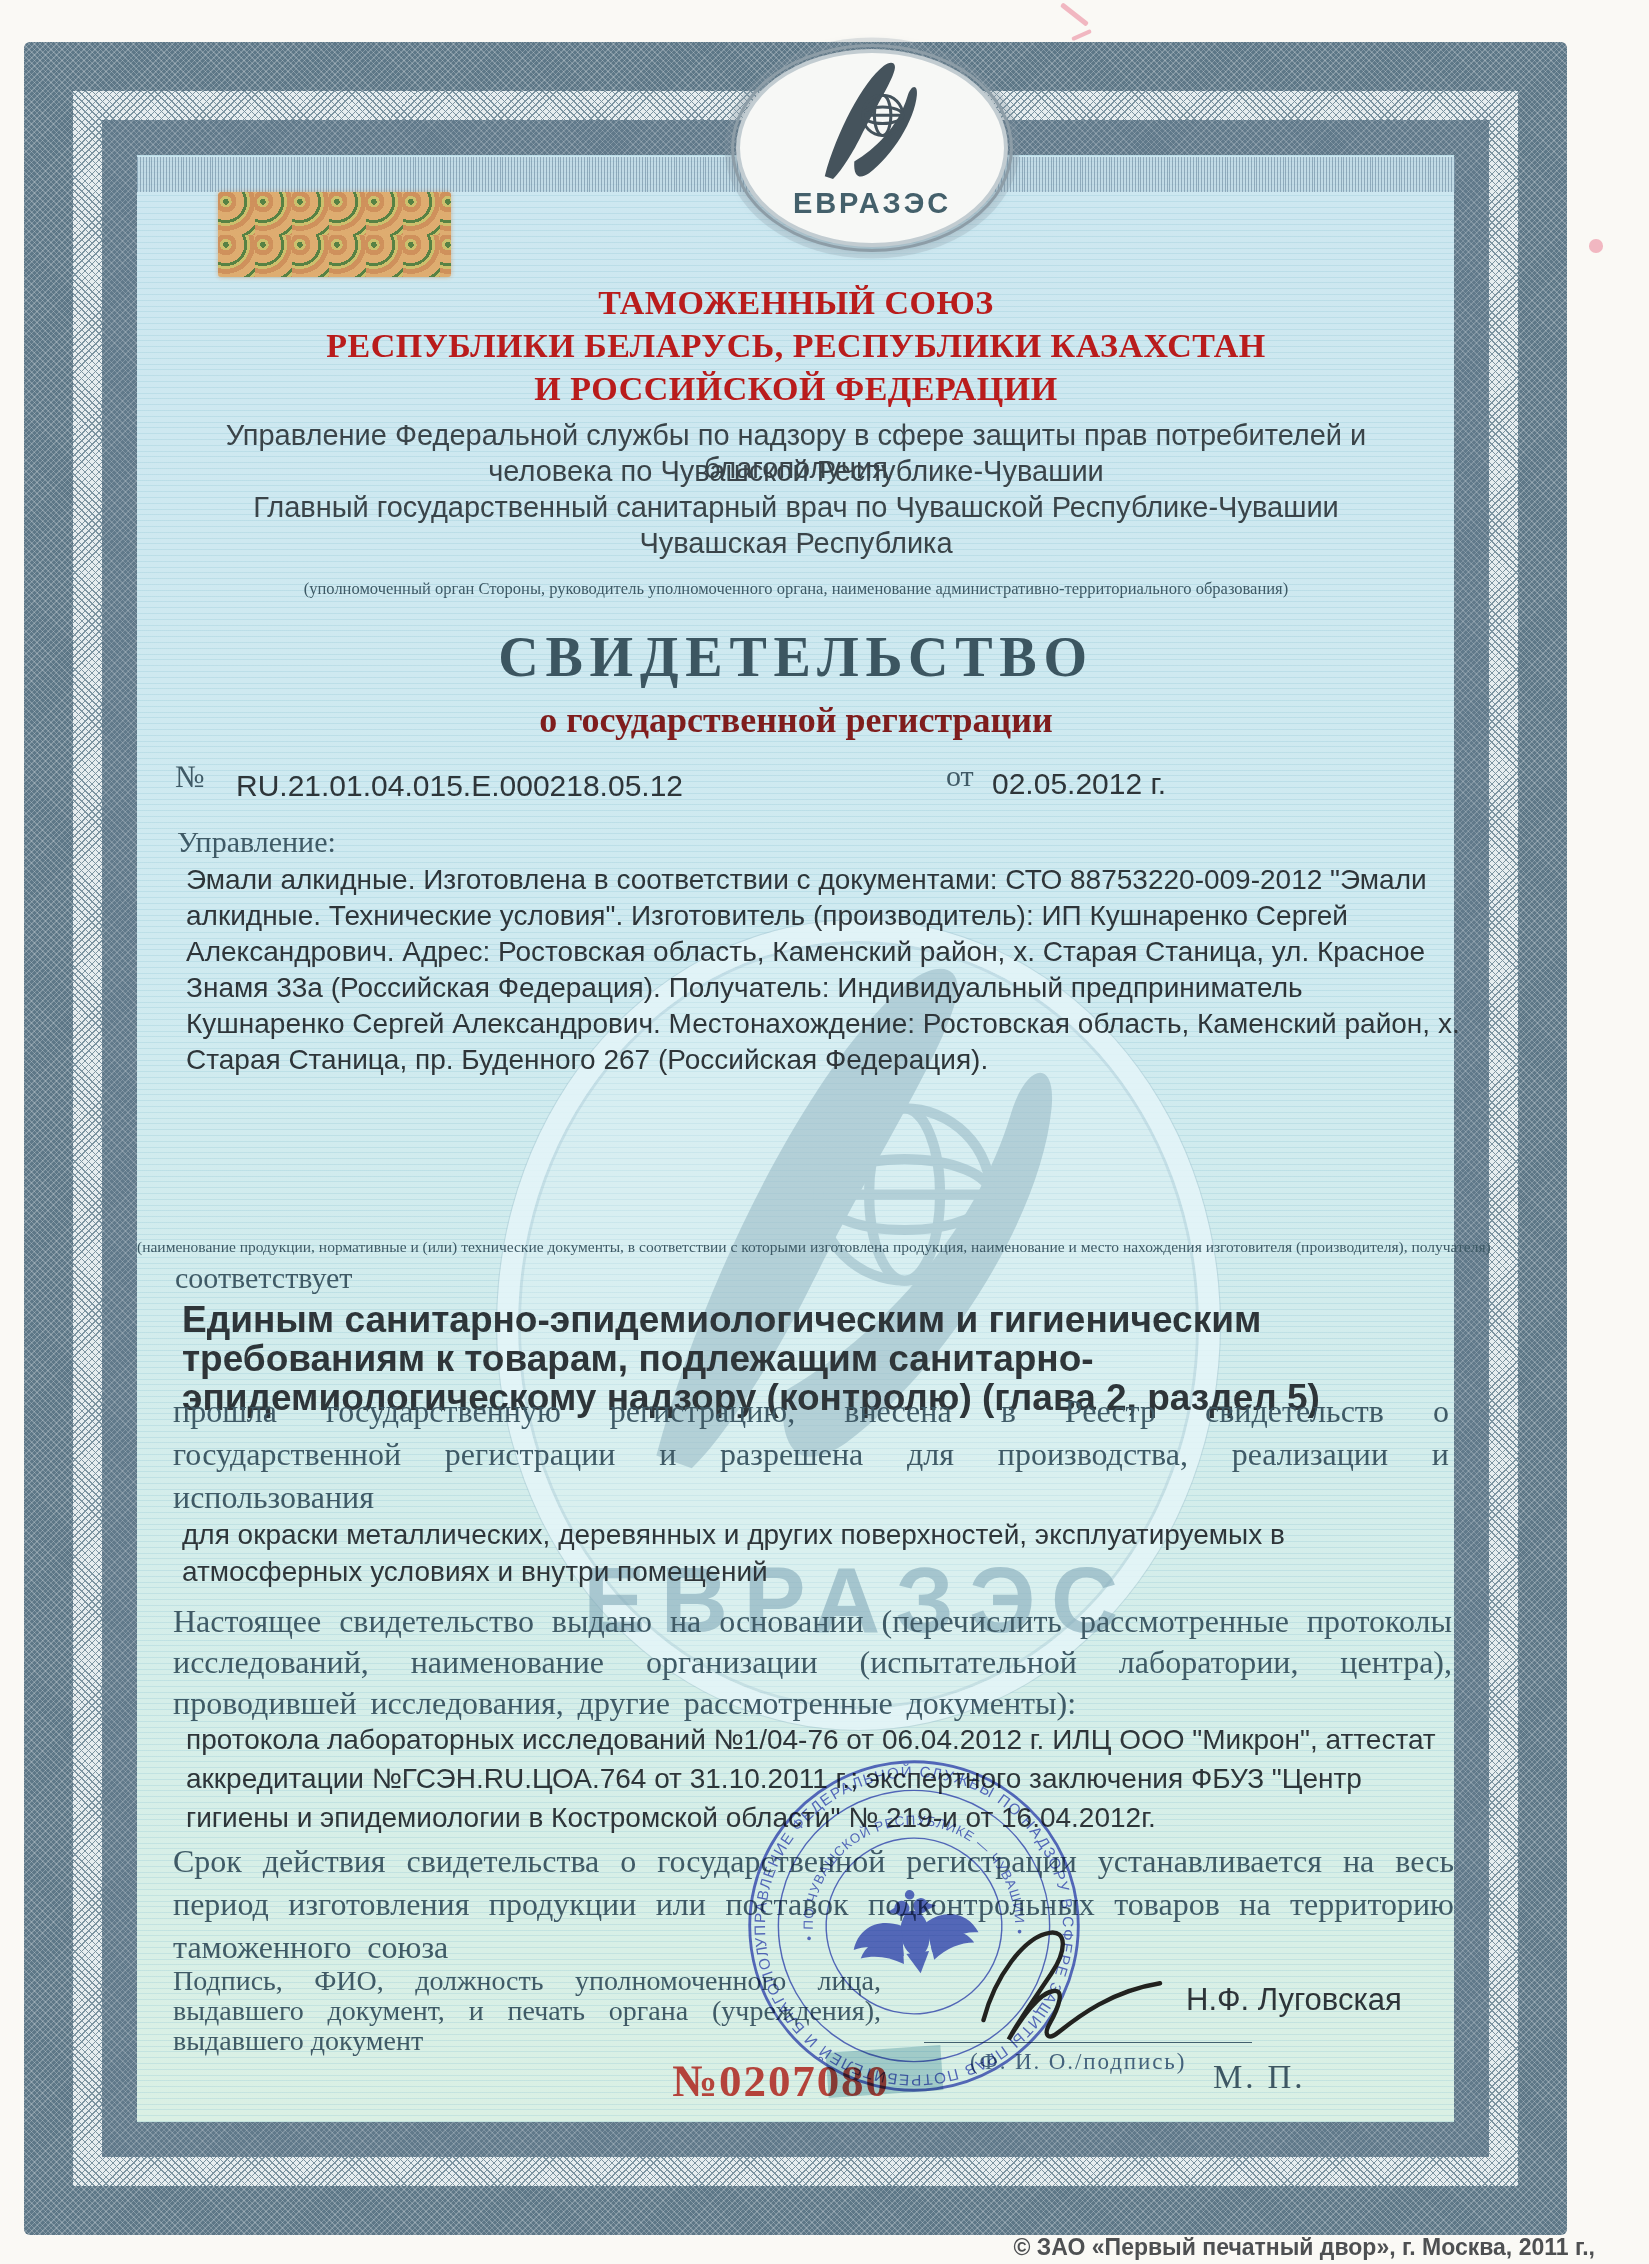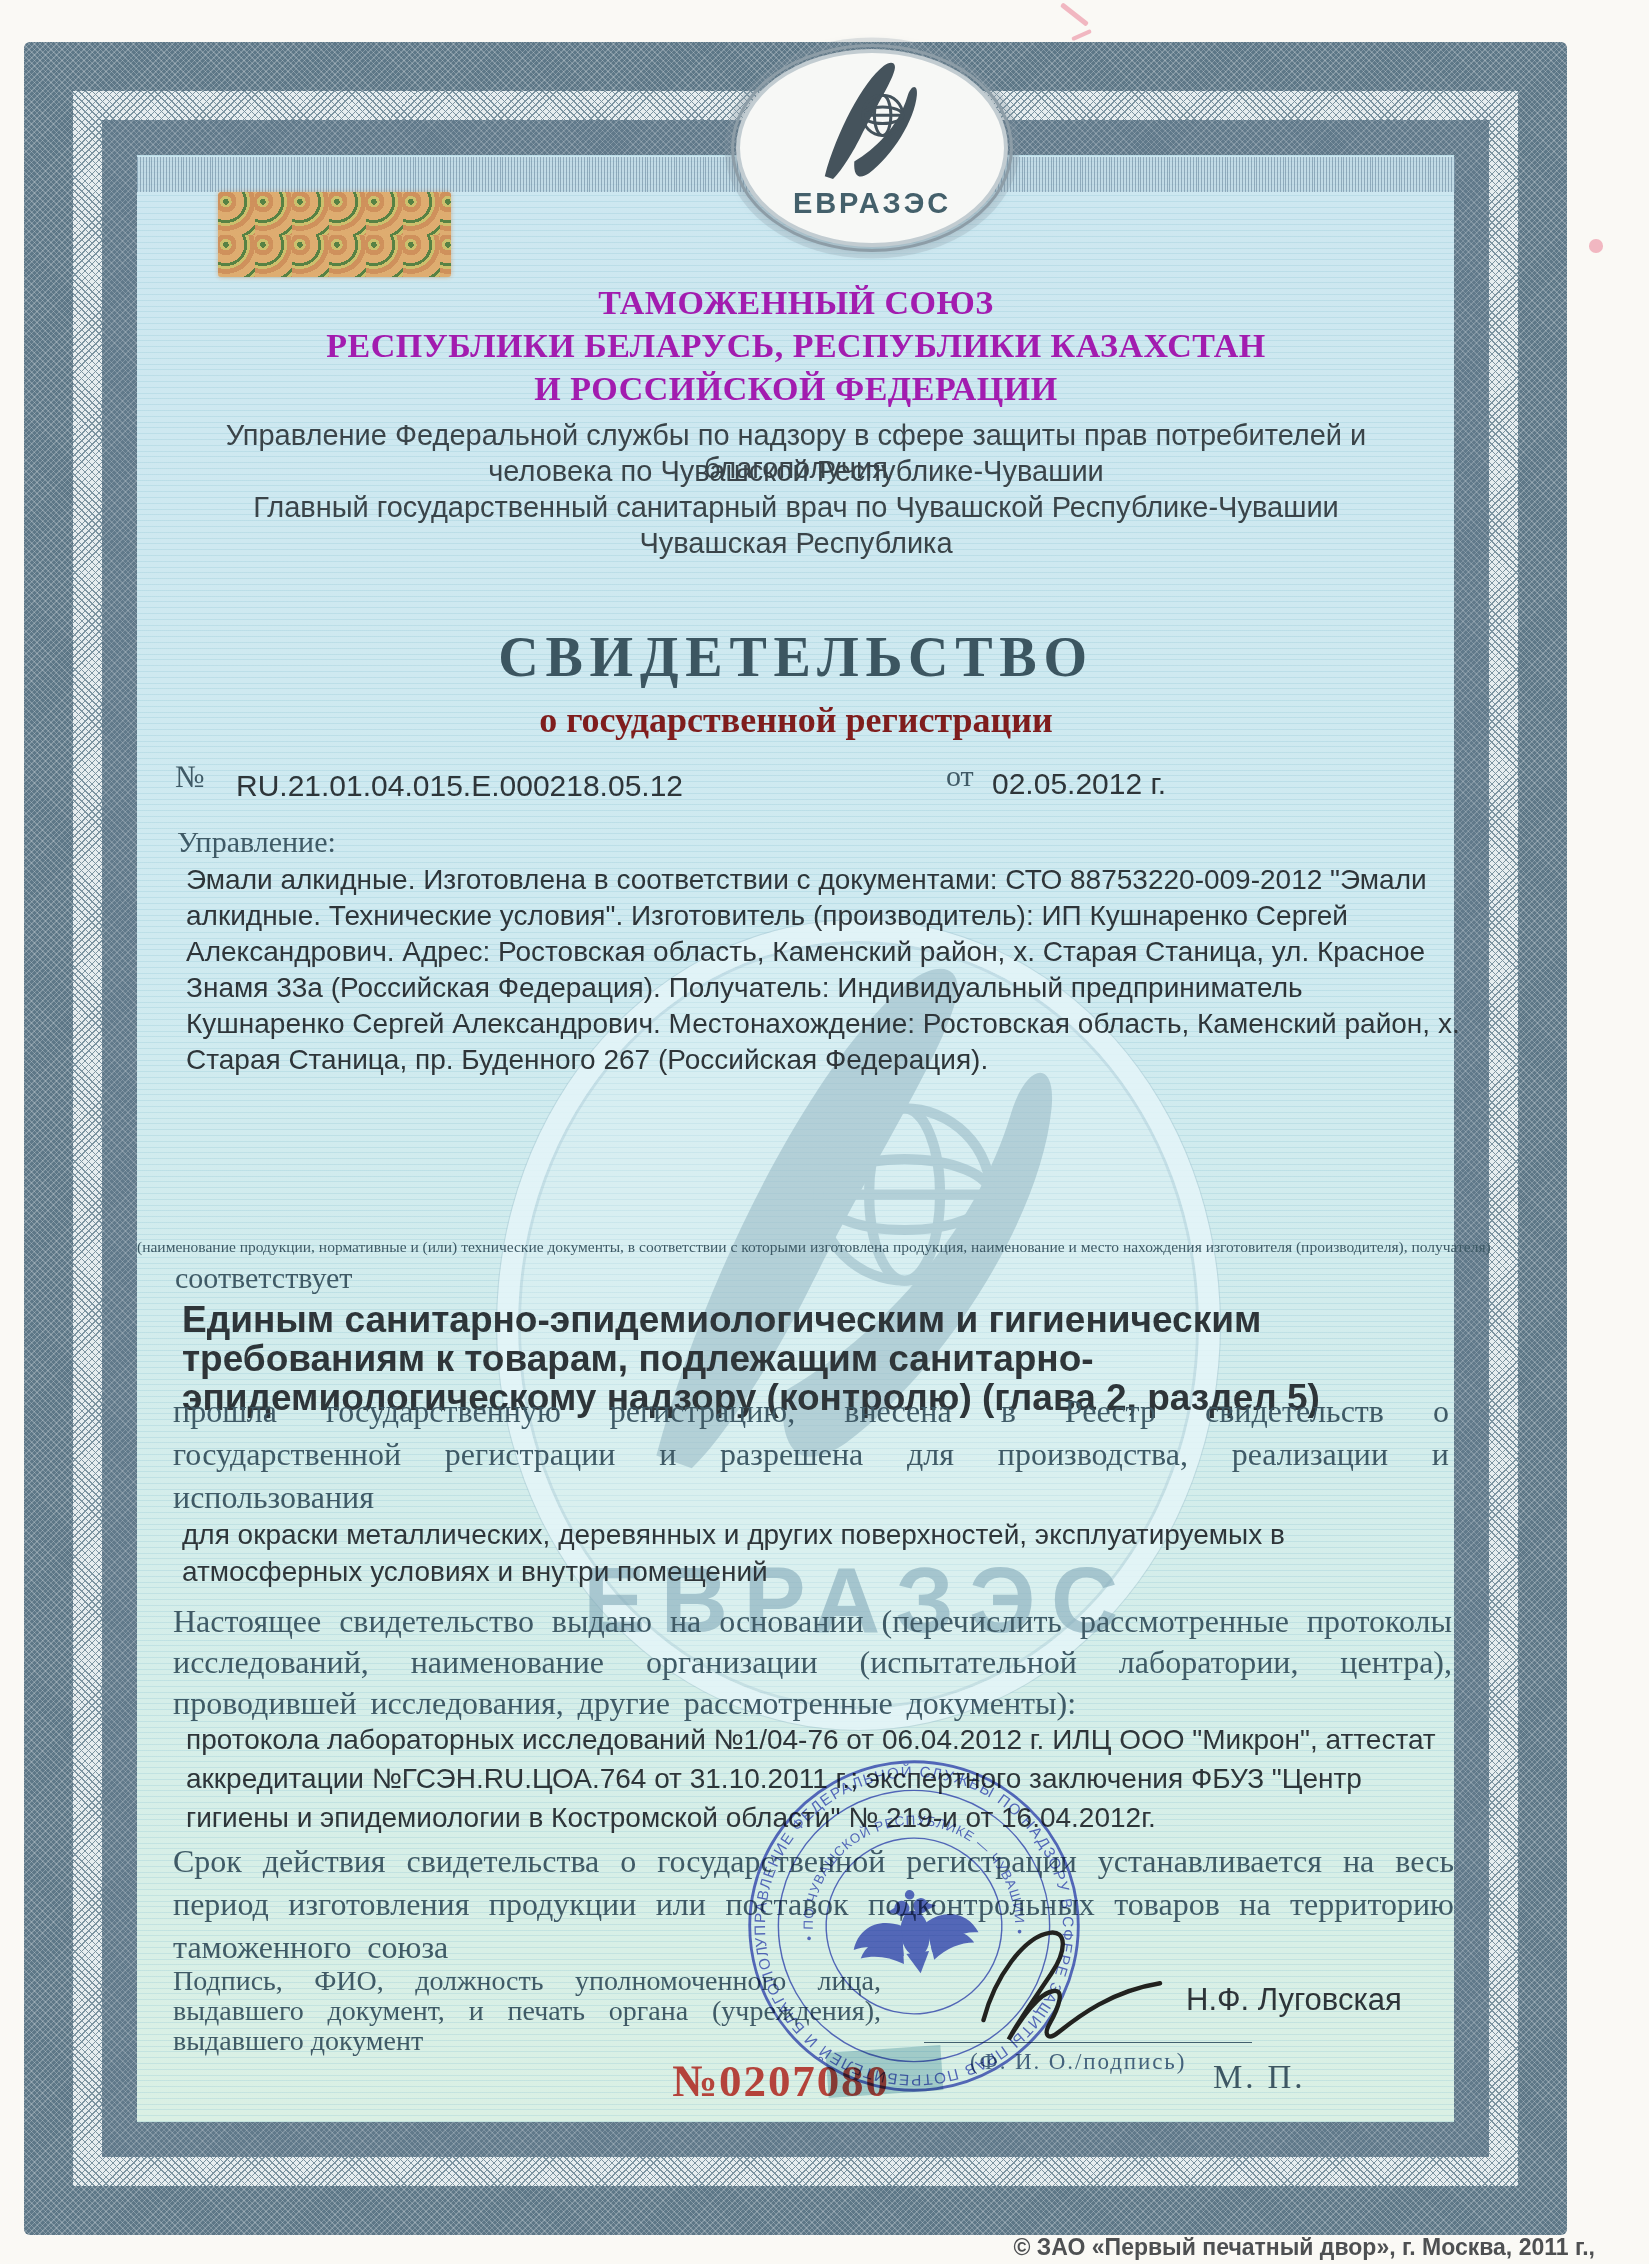--- a/index.html
+++ b/index.html
@@ -87,21 +87,21 @@
   }
   #watermark-text{
     left:497px;top:1547px;width:723px;text-align:center;
     font-family:"Liberation Sans", sans-serif;font-weight:bold;
     font-size:93px;letter-spacing:15.5px;color:rgba(130,168,183,.6);
     z-index:1;
   }
   #content{position:absolute;inset:0;z-index:2;}
 
   
-  .union-line{left:137px;width:1318px;text-align:center;font-weight:bold;font-size:34px;color:#a21caf;letter-spacing:0.5px;}
+  .union-line{left:137px;width:1318px;text-align:center;font-weight:bold;font-size:34px;color:#b91c1c;letter-spacing:0.5px;}
   .auth-line{left:137px;width:1318px;text-align:center;font-size:29px;color:#3a4449;}
   .caption{color:#3d5965;}
   #title{left:137px;top:625px;width:1318px;text-align:center;font-weight:bold;font-size:56px;letter-spacing:6.8px;color:#3c5661;}
   #subtitle{left:137px;top:699px;width:1318px;text-align:center;font-weight:bold;font-size:36px;color:#7f1d1d;}
 
   .para{line-height:1.28;}
   .just{text-align:justify;}
 
   
   #stamp{left:723px;top:1735px;width:382px;height:382px;z-index:3;opacity:.82;mix-blend-mode:multiply;transform:rotate(-8deg);}
@@ -172,20 +172,21 @@
 
     <div class="abs serif union-line" style="top:284px;">ТАМОЖЕННЫЙ СОЮЗ</div>
     <div class="abs serif union-line" style="top:327px;">РЕСПУБЛИКИ БЕЛАРУСЬ, РЕСПУБЛИКИ КАЗАХСТАН</div>
     <div class="abs serif union-line" style="top:370px;">И РОССИЙСКОЙ ФЕДЕРАЦИИ</div>
 
     <div class="abs sans auth-line" style="top:419px;">Управление Федеральной службы по надзору в сфере защиты прав потребителей и благополучия</div>
     <div class="abs sans auth-line" style="top:455px;">человека по Чувашской Республике-Чувашии</div>
     <div class="abs sans auth-line" style="top:491px;">Главный государственный санитарный врач по Чувашской Республике-Чувашии</div>
     <div class="abs sans auth-line" style="top:527px;">Чувашская Республика</div>
 
+    <div class="abs serif caption" style="left:137px;top:579px;width:1318px;text-align:center;font-size:16.5px;">(уполномоченный орган Стороны, руководитель уполномоченного органа, наименование административно-территориального образования)</div>
 
     <div id="title" class="abs serif">СВИДЕТЕЛЬСТВО</div>
     <div id="subtitle" class="abs serif">о государственной регистрации</div>
 
     <div class="abs serif" style="left:175px;top:759px;font-size:31px;">№</div>
     <div class="abs sans" style="left:236px;top:769px;font-size:30px;">RU.21.01.04.015.Е.000218.05.12</div>
     <div class="abs serif" style="left:946px;top:759px;font-size:30px;">от</div>
     <div class="abs sans" style="left:992px;top:767px;font-size:30px;">02.05.2012 г.</div>
 
     <div class="abs serif" style="left:177px;top:825px;font-size:30px;">Управление:</div>

